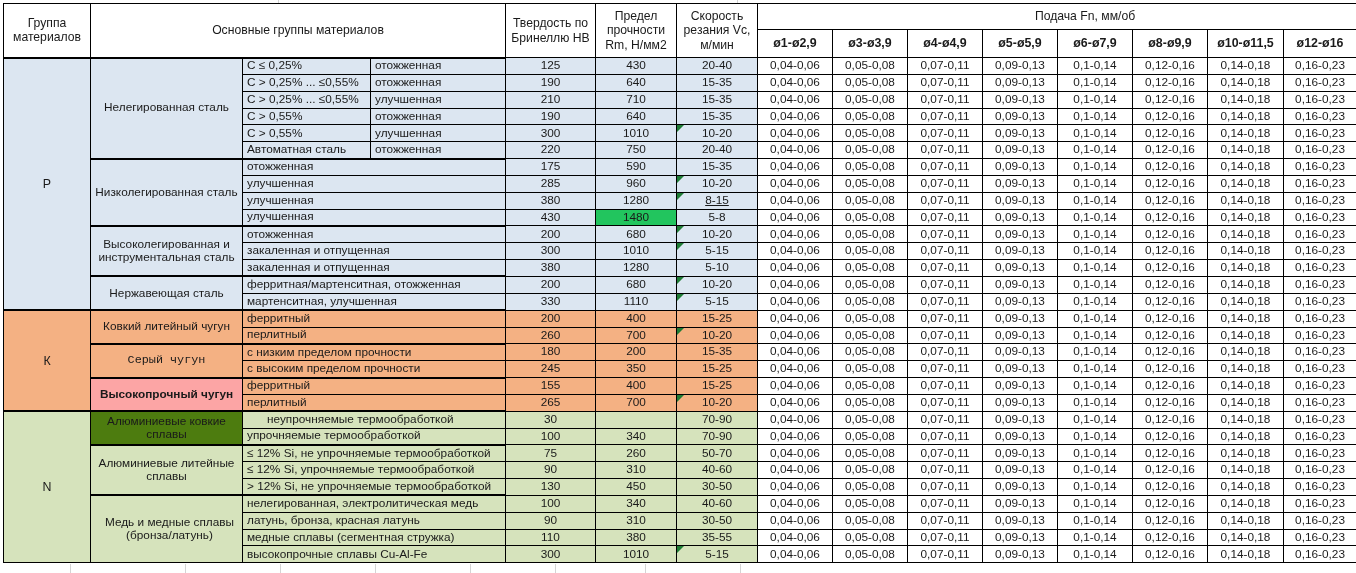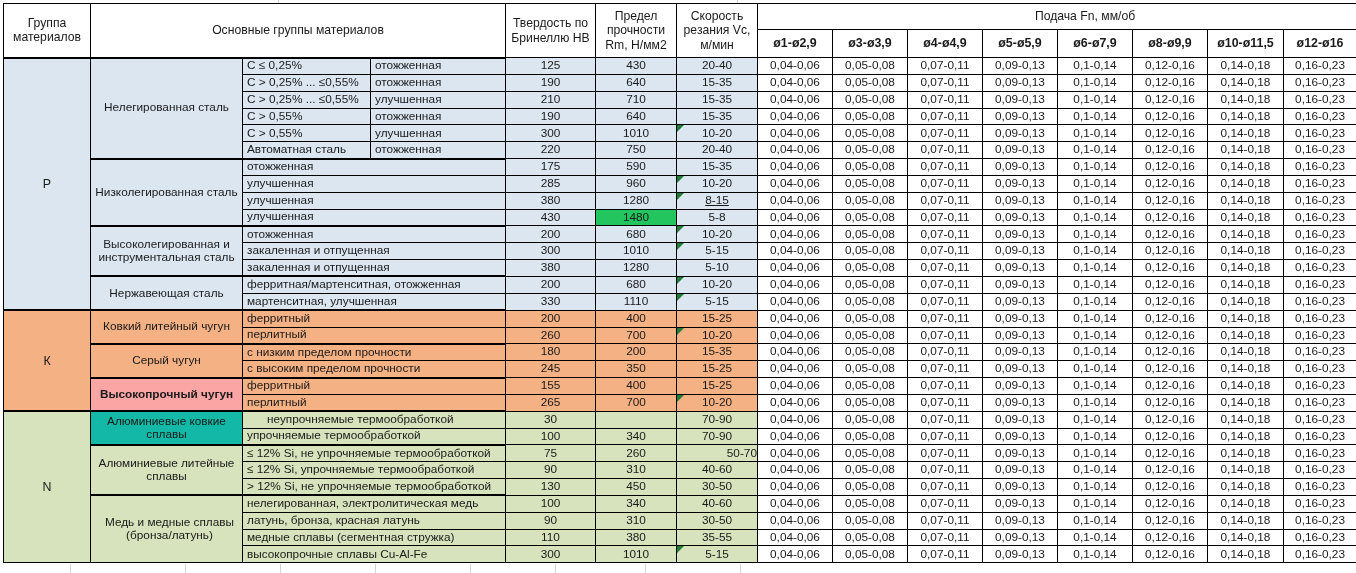--- a/index.html
+++ b/index.html
@@ -338,21 +338,21 @@
           <td class="c-feed">0,04-0,06</td>
           <td class="c-feed">0,05-0,08</td>
           <td class="c-feed">0,07-0,11</td>
           <td class="c-feed">0,09-0,13</td>
           <td class="c-feed">0,1-0,14</td>
           <td class="c-feed">0,12-0,16</td>
           <td class="c-feed">0,14-0,18</td>
           <td class="c-feed">0,16-0,23</td>
         </tr>
         <tr class="block-start">
-          <td class="c-group" rowspan="2" style="background: rgb(244, 177, 131);">Серый чугун</td>
+          <td class="c-group" rowspan="2" style="background: rgb(244, 177, 131); font-family: Liberation Mono, monospace;">Серый чугун</td>
           <td class="c-sub" colspan="2" style="background: rgb(244, 177, 131);">с низким пределом прочности</td>
           <td class="c-num" style="background: rgb(244, 177, 131);">180</td>
           <td class="c-num" style="background: rgb(244, 177, 131);">200</td>
           <td class="c-num c-vc" style="background: rgb(244, 177, 131);">15-35</td>
           <td class="c-feed">0,04-0,06</td>
           <td class="c-feed">0,05-0,08</td>
           <td class="c-feed">0,07-0,11</td>
           <td class="c-feed">0,09-0,13</td>
           <td class="c-feed">0,1-0,14</td>
           <td class="c-feed">0,12-0,16</td>
@@ -397,21 +397,21 @@
           <td class="c-feed">0,05-0,08</td>
           <td class="c-feed">0,07-0,11</td>
           <td class="c-feed">0,09-0,13</td>
           <td class="c-feed">0,1-0,14</td>
           <td class="c-feed">0,12-0,16</td>
           <td class="c-feed">0,14-0,18</td>
           <td class="c-feed">0,16-0,23</td>
         </tr>
         <tr class="block-start">
           <td class="c-letter" rowspan="9" style="background: rgb(214, 227, 188);">N</td>
-          <td class="c-group" rowspan="2" style="background: #14b8a6;">Алюминиевые ковкие сплавы</td>
+          <td class="c-group" rowspan="2" style="background: #4d7c0f;">Алюминиевые ковкие сплавы</td>
           <td class="c-sub" colspan="2" style="background: rgb(214, 227, 188); padding-left: 24px;">неупрочняемые термообработкой</td>
           <td class="c-num" style="background: rgb(214, 227, 188);">30</td>
           <td class="c-num" style="background: rgb(214, 227, 188);"></td>
           <td class="c-num c-vc" style="background: rgb(214, 227, 188);">70-90</td>
           <td class="c-feed">0,04-0,06</td>
           <td class="c-feed">0,05-0,08</td>
           <td class="c-feed">0,07-0,11</td>
           <td class="c-feed">0,09-0,13</td>
           <td class="c-feed">0,1-0,14</td>
           <td class="c-feed">0,12-0,16</td>
@@ -430,21 +430,21 @@
           <td class="c-feed">0,1-0,14</td>
           <td class="c-feed">0,12-0,16</td>
           <td class="c-feed">0,14-0,18</td>
           <td class="c-feed">0,16-0,23</td>
         </tr>
         <tr class="block-start">
           <td class="c-group" rowspan="3" style="background: rgb(214, 227, 188);">Алюминиевые литейные сплавы</td>
           <td class="c-sub" colspan="2" style="background: rgb(214, 227, 188);">≤ 12% Si, не упрочняемые термообработкой</td>
           <td class="c-num" style="background: rgb(214, 227, 188);">75</td>
           <td class="c-num" style="background: rgb(214, 227, 188);">260</td>
-          <td class="c-num c-vc" style="background: rgb(214, 227, 188); text-align: right;">50-70</td>
+          <td class="c-num c-vc" style="background: rgb(214, 227, 188);">50-70</td>
           <td class="c-feed">0,04-0,06</td>
           <td class="c-feed">0,05-0,08</td>
           <td class="c-feed">0,07-0,11</td>
           <td class="c-feed">0,09-0,13</td>
           <td class="c-feed">0,1-0,14</td>
           <td class="c-feed">0,12-0,16</td>
           <td class="c-feed">0,14-0,18</td>
           <td class="c-feed">0,16-0,23</td>
         </tr>
         <tr>

